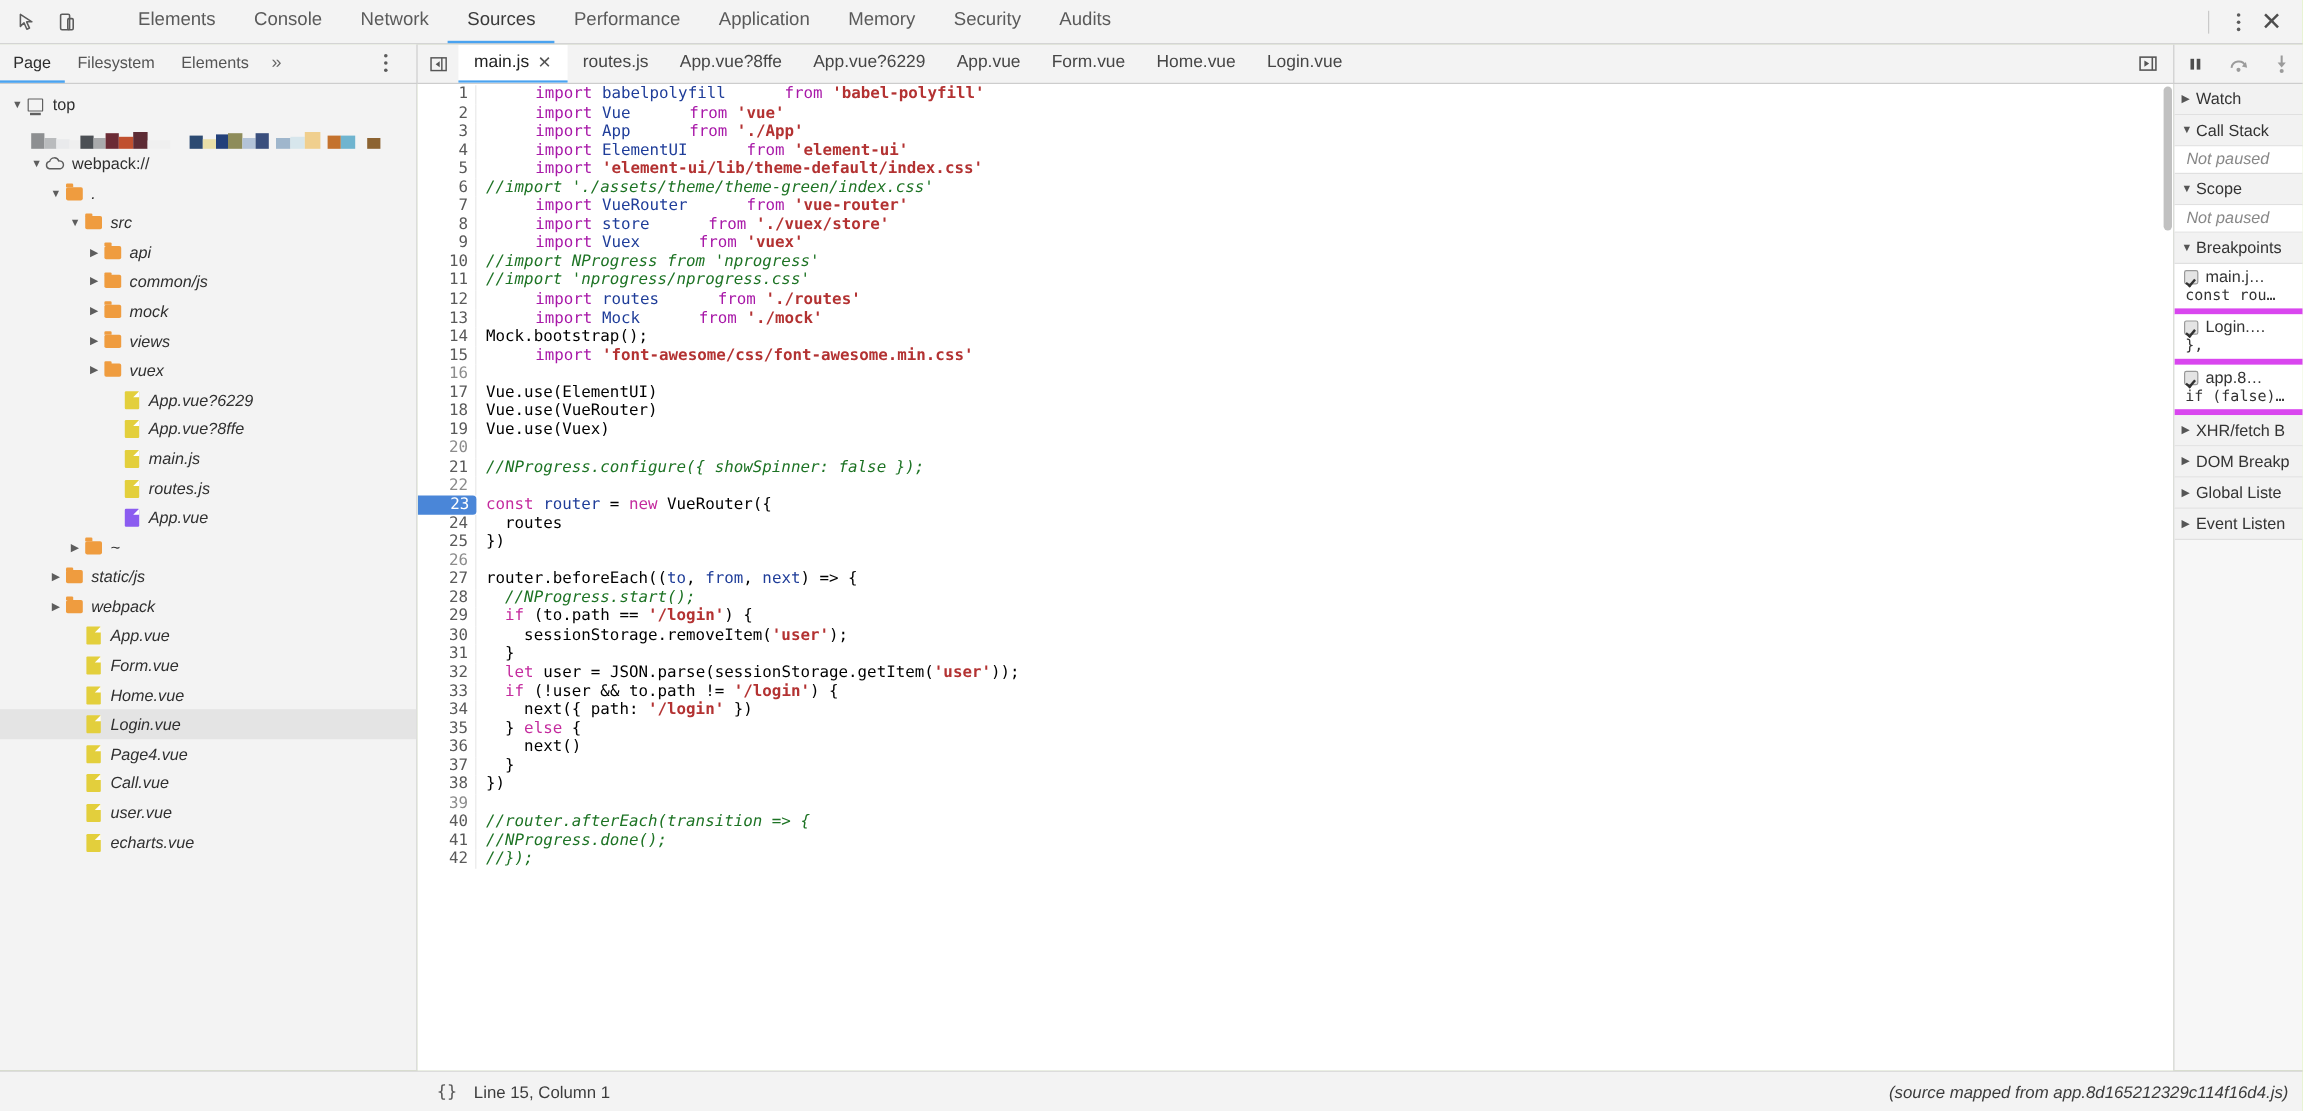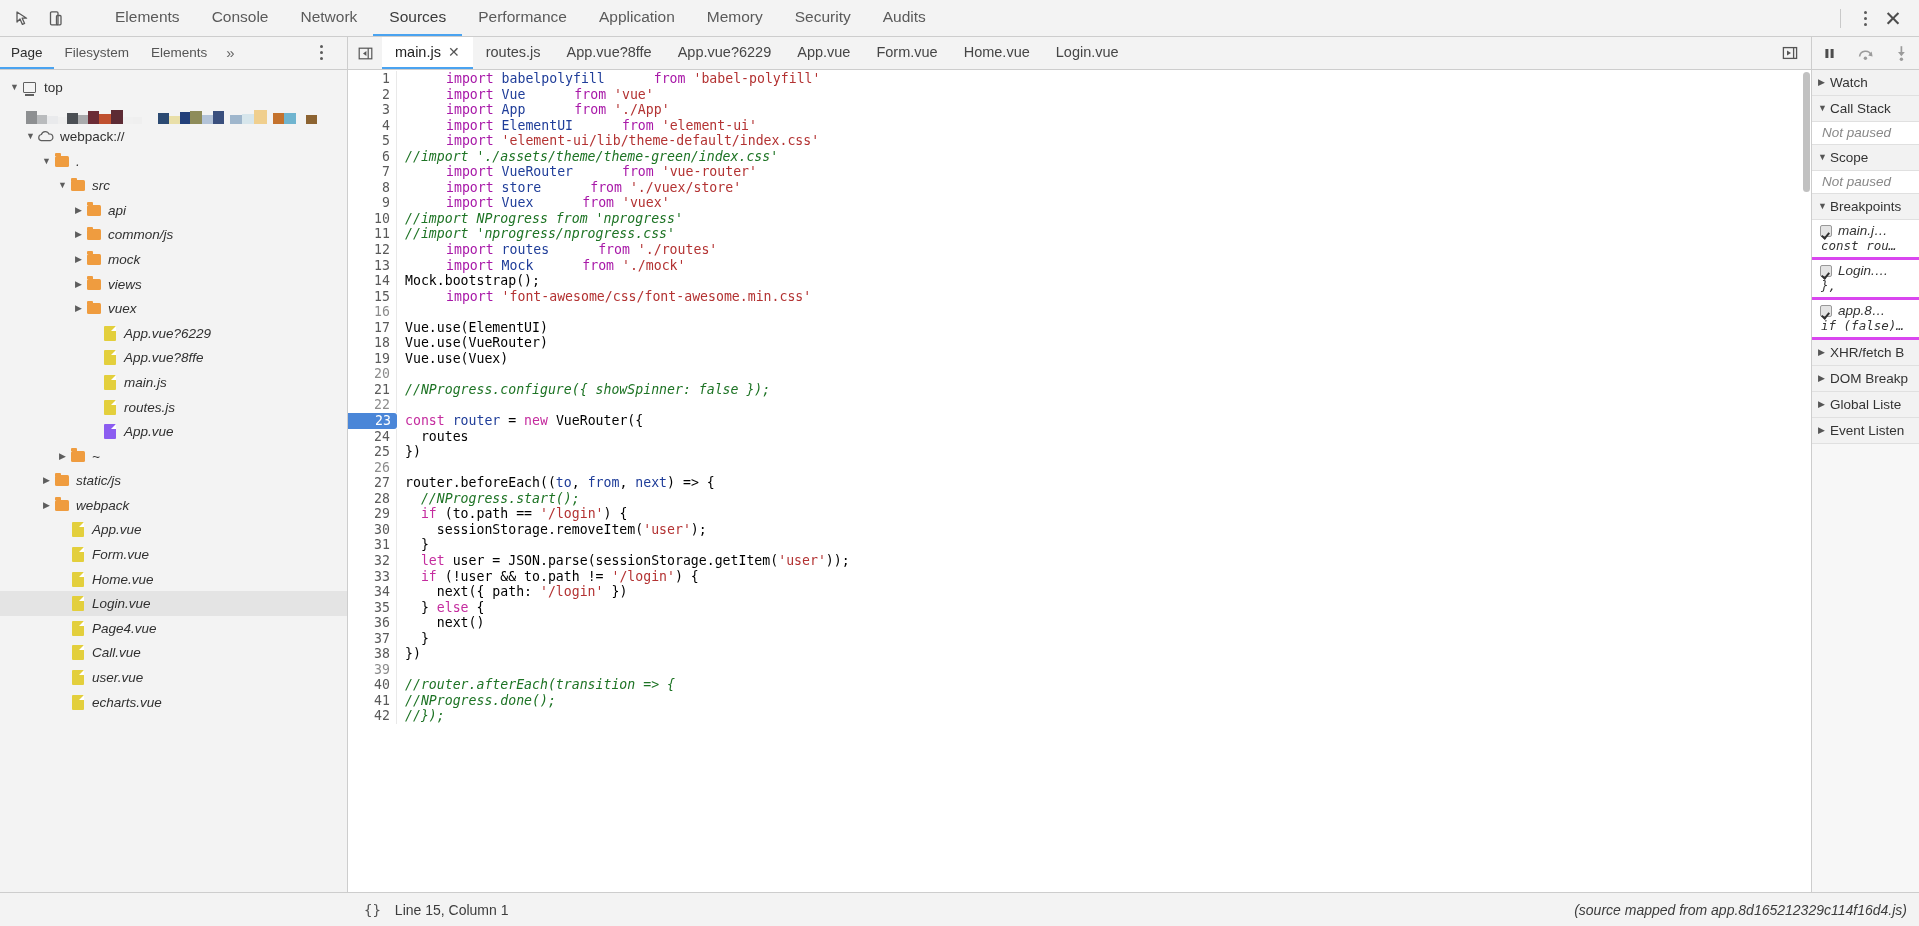--- a/index.html
+++ b/index.html
@@ -301,21 +301,21 @@
     color: #fff;
     border-radius: 0 3px 3px 0;
     position: relative;
     border-right: none;
     margin-right: 8px;
   }
   .ln .txt { white-space: pre; }
   .kw { color: #a818a8; margin-left: 41px; }
   .kw2 { color: #c42b9e; }
   .id { color: #1f3d99; }
-  .str { color: #b33232; }
+  .str { color: #b33232; font-weight: bold; }
   .com { color: #1d7324; font-style: italic; }
   .pl { color: #000; }
 
   .editor-scrollbar {
     position: absolute;
     right: 1px; top: 2px;
     width: 7px; height: 120px;
     background: #c1c1c1;
     border-radius: 4px;
   }
@@ -344,25 +344,24 @@
   .acc-body {
     background: #fff;
     border-bottom: 1px solid #e0e0e0;
     padding: 3px 0 4px 10px;
     color: #888;
     font-style: italic;
     white-space: nowrap;
   }
   .bp-item {
     background: #fff;
-    border-bottom: 3px solid #d946ef;
+    border-bottom: 5px solid #d946ef;
     padding: 3px 0 4px 8px;
     white-space: nowrap;
     cursor: pointer;
-    font-style: italic;
   }
   .bp-line1 { display:flex; align-items:center; gap:6px; color:#333; }
   .bp-line2 {
     font-family: "DejaVu Sans Mono", "Liberation Mono", monospace;
     font-size: 12.5px;
     color: #333;
     padding-left: 1px;
   }
   .cb {
     width: 12px; height: 12px; min-width: 12px;

